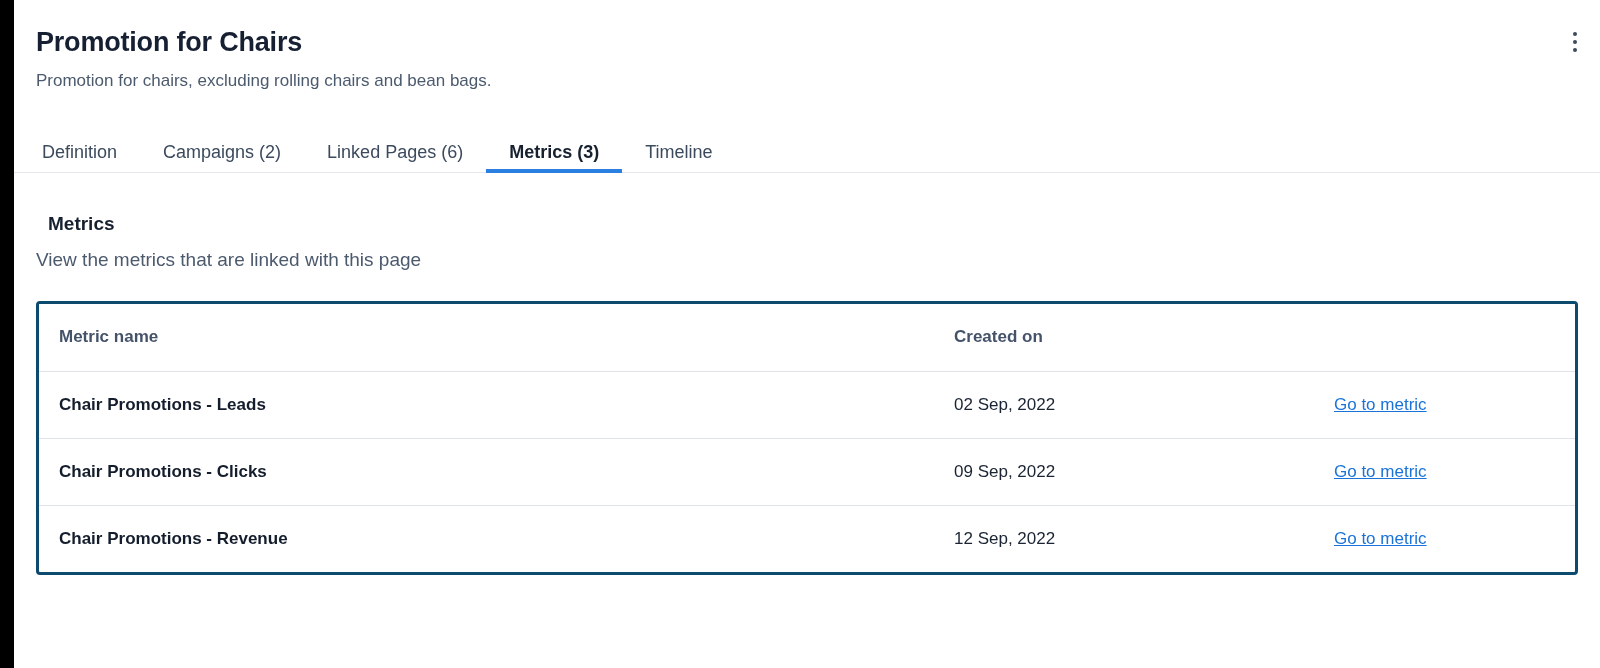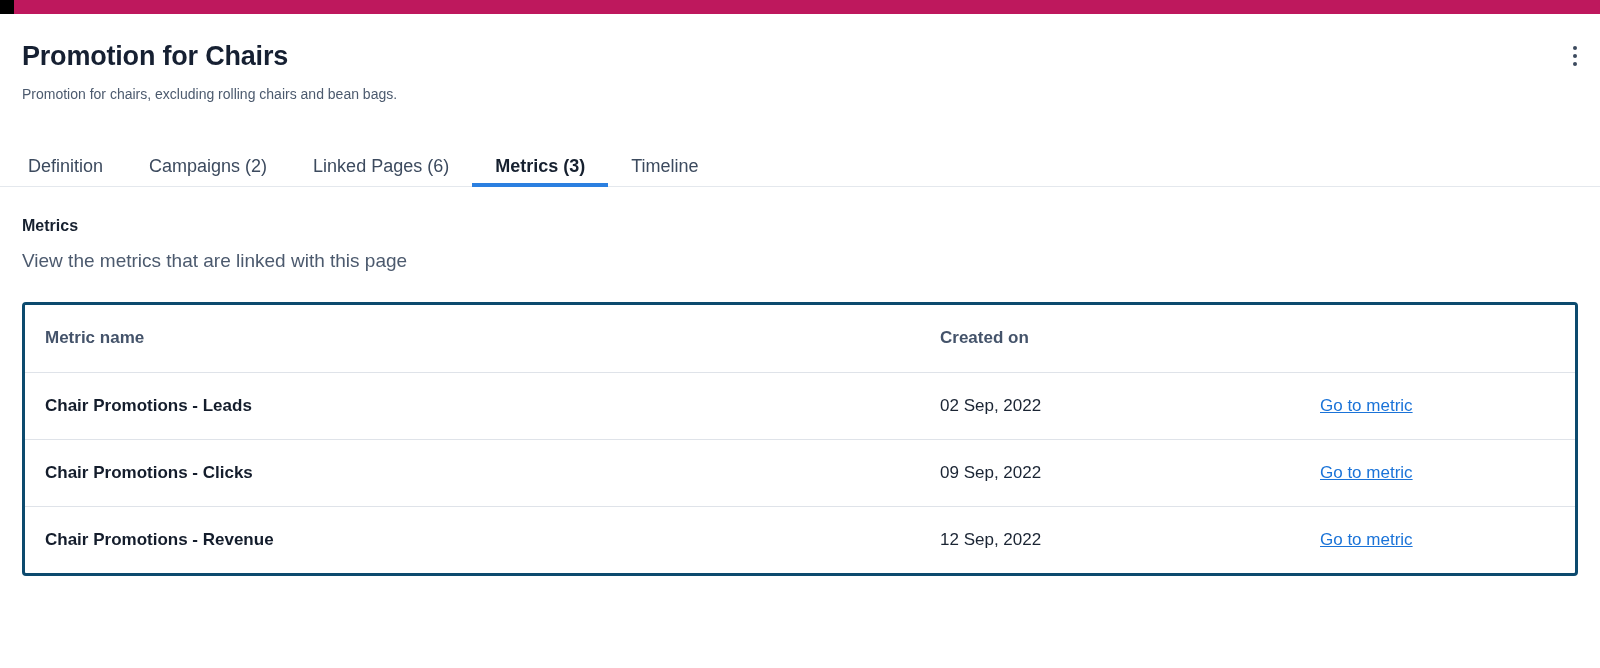--- a/index.html
+++ b/index.html
@@ -13,23 +13,22 @@
     height: 668px;
     overflow: hidden;
     font-family: "Liberation Sans", sans-serif;
     -webkit-font-smoothing: antialiased;
   }
 
   #app {
     position: relative;
     width: 1600px;
     height: 516px;
-    background: #be185d;
+    background: #701a75;
     display: flex;
-    flex-direction: column;
   }
 
   
   .left-rail {
     width: 14px;
     height: 668px;
     background: #000000;
     flex: 0 0 14px;
   }
 
@@ -50,21 +49,21 @@
     font-size: 27px;
     font-weight: bold;
     color: #162032;
     letter-spacing: -0.2px;
     line-height: 34px;
     margin: 0;
   }
 
   .page-subtitle {
     margin: 10px 0 0 0;
-    font-size: 14px;
+    font-size: 17px;
     color: #4c5a6e;
     line-height: 23px;
     font-weight: normal;
   }
 
   .kebab-button {
     position: absolute;
     top: 27px;
     right: 12px;
     width: 26px;
@@ -136,24 +135,24 @@
     height: 4px;
     background: #2b7fe0;
     z-index: 2;
   }
 
   
   .section {
     padding: 26px 0 0 22px;
   }
   .section-title {
-    font-size: 16px;
+    font-size: 19px;
     font-weight: bold;
     color: #16202f;
-    margin: 0;
+    margin: 12px;
     line-height: 26px;
   }
   .section-desc {
     margin: 11px 0 0 0;
     font-size: 19px;
     color: #4c5a6e;
     line-height: 22px;
   }
 
   

